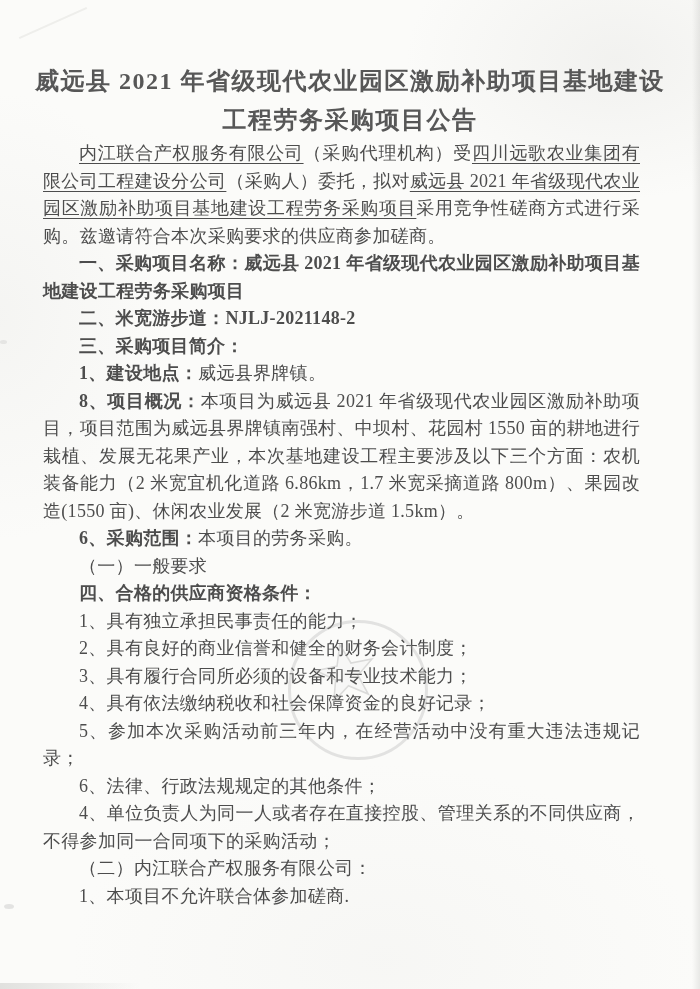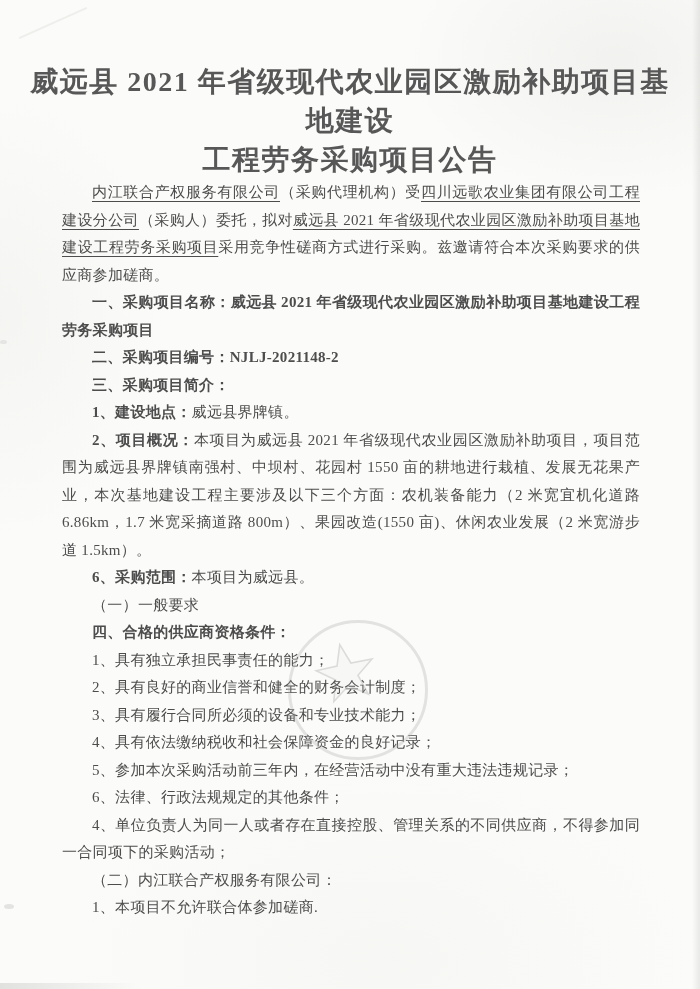--- a/index.html
+++ b/index.html
@@ -15,30 +15,30 @@
     background-color:#fbfbf9;
     background-image:
       radial-gradient(ellipse 300px 200px at 88% 6%, rgba(224,224,221,0.35), transparent 70%),
       radial-gradient(ellipse 240px 320px at 0% 32%, rgba(228,228,225,0.28), transparent 70%),
       radial-gradient(ellipse 420px 260px at 55% 97%, rgba(231,231,228,0.22), transparent 75%);
     overflow:hidden;
   }
   .doc-title{
     margin:62px 20px 0;
     text-align:center;
-    font-size:28px;
+    font-size:24px;
     font-weight:700;
     line-height:39px;
     letter-spacing:1.5px;
     color:#575757;
   }
   .doc-title span{display:block;}
   .content{
-    margin:0 60px 0 62px;
-    font-size:15px;
+    margin:0 60px 0 43px;
+    font-size:18px;
     line-height:27.5px;
     letter-spacing:0.3px;
     color:#4d4d4d;
     text-align:justify;
   }
   .content p{margin:0;}
   .indent{text-indent:2em;}
   .b{font-weight:700;}
   .u{text-decoration:underline;text-underline-offset:3.5px;text-decoration-thickness:1px;}
   
@@ -71,29 +71,29 @@
     <span>威远县 2021 年省级现代农业园区激励补助项目基地建设</span>
     <span>工程劳务采购项目公告</span>
   </h1>
 
   <div class="content">
 
     <p class="indent"><span class="u">内江联合产权服务有限公司</span><span>（采购代理机构）受</span><span class="u">四川远歌农业集团有限公司工程建设分公司</span><span>（采购人）委托，拟对</span><span class="u">威远县 2021 年省级现代农业园区激励补助项目基地建设工程劳务采购项目</span><span>采用竞争性磋商方式进行采购。兹邀请符合本次采购要求的供应商参加磋商。</span></p>
 
     <p class="indent b"><span>一、采购项目名称：</span><span>威远县 2021 年省级现代农业园区激励补助项目基地建设工程劳务采购项目</span></p>
 
-    <p class="indent b"><span>二、采购项目编号：</span><span>NJLJ-2021148-2</span></p>
+    <p class="indent b"><span>二、米宽游步道：</span><span>NJLJ-2021148-2</span></p>
 
     <p class="indent b"><span>三、采购项目简介：</span></p>
 
     <p class="indent"><span class="b">1、建设地点：</span><span>威远县界牌镇。</span></p>
 
-    <p class="indent"><span class="b">2、项目概况：</span><span>本项目为威远县 2021 年省级现代农业园区激励补助项目，项目范围为威远县界牌镇南强村、中坝村、花园村 1550 亩的耕地进行栽植、发展无花果产业，本次基地建设工程主要涉及以下三个方面：农机装备能力（2 米宽宜机化道路 6.86km，1.7 米宽采摘道路 800m）、果园改造(1550 亩)、休闲农业发展（2 米宽游步道 1.5km）。</span></p>
+    <p class="indent"><span class="b">8、项目概况：</span><span>本项目为威远县 2021 年省级现代农业园区激励补助项目，项目范围为威远县界牌镇南强村、中坝村、花园村 1550 亩的耕地进行栽植、发展无花果产业，本次基地建设工程主要涉及以下三个方面：农机装备能力（2 米宽宜机化道路 6.86km，1.7 米宽采摘道路 800m）、果园改造(1550 亩)、休闲农业发展（2 米宽游步道 1.5km）。</span></p>
 
-    <p class="indent"><span class="b">6、采购范围：</span><span>本项目为威远县。</span></p>
+    <p class="indent"><span class="b">6、采购范围：</span><span>本项目的劳务采购。</span></p>
 
     <p class="indent">（一）一般要求</p>
 
     <p class="indent b"><span>四、合格的供应商资格条件：</span></p>
 
     <p class="indent">1、具有独立承担民事责任的能力；</p>
     <p class="indent">2、具有良好的商业信誉和健全的财务会计制度；</p>
     <p class="indent">3、具有履行合同所必须的设备和专业技术能力；</p>
     <p class="indent">4、具有依法缴纳税收和社会保障资金的良好记录；</p>
     <p class="indent">5、参加本次采购活动前三年内，在经营活动中没有重大违法违规记录；</p>

